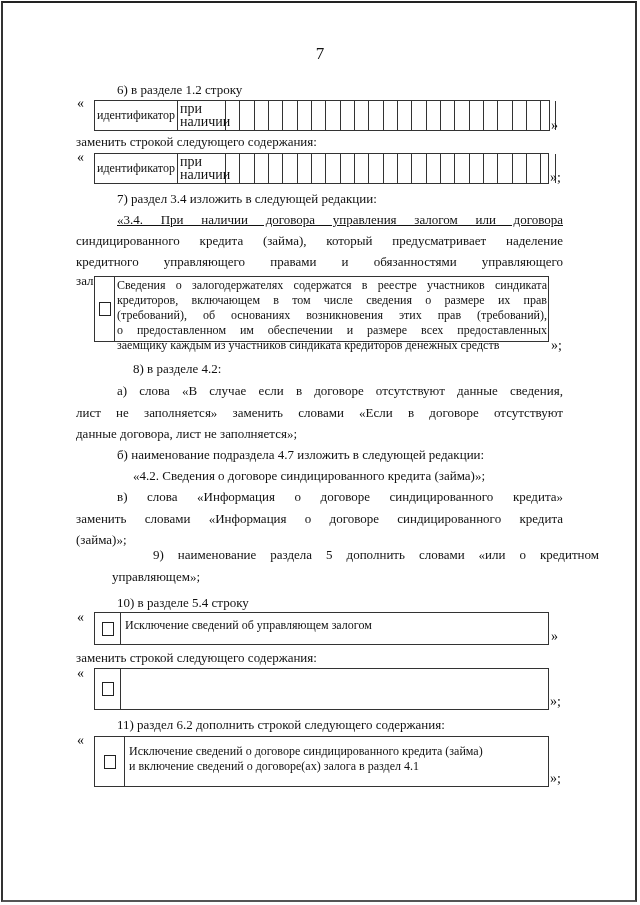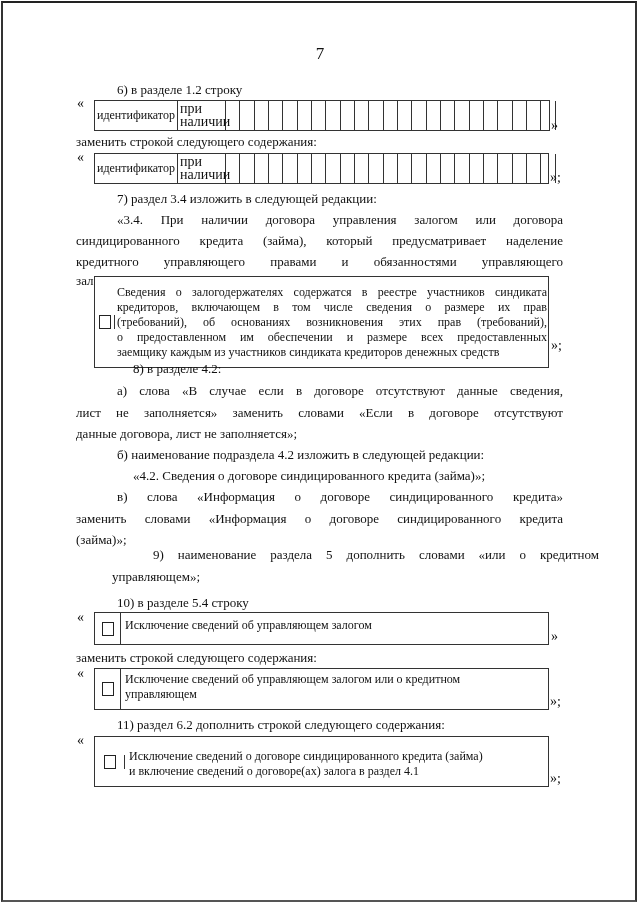--- a/index.html
+++ b/index.html
@@ -131,46 +131,46 @@
       <div class="cell" style="flex: 1 1 0px;"></div>
       <div class="cell" style="flex: 1 1 0px;"></div>
       <div class="cell" style="flex: 1 1 0px;"></div>
       <div class="cell" style="flex: 1 1 0px;"></div>
     </div>
 </div>
 <div class="abs quote-close" style="left:550px; top:170px;">»;</div>
 
 <div class="abs para" style="left:117px; top:188px;">7) раздел 3.4 изложить в следующей редакции:</div>
 <div class="abs para" style="left:76px; top:209px; width:487px;">
-  <div class="justify" style="padding-left:41px;">«3.4. При наличии договора управления залогом или договора</div>
+  <div class="justify" style="padding-left:41px;text-decoration:underline;">«3.4. При наличии договора управления залогом или договора</div>
   <div class="justify">синдицированного кредита (займа), который предусматривает наделение</div>
   <div class="justify">кредитного управляющего правами и обязанностями управляющего</div>
   <div class="lastline" style="line-height:17px;">залогом</div>
 </div>
-<div class="abs cb-table" style="left:94px; top:276px; width:455px; height:92px;align-items:center;">
+<div class="abs cb-table" style="left:94px; top:276px; width:455px; height:66px;">
   <div class="cb-col" style="width:19px;">
     <div class="cb-box"></div>
   </div>
   <div class="cb-text" style="font-size:12px; line-height:15px; padding:1px 1px 0 2px;">
     <div class="justify">Сведения о залогодержателях содержатся в реестре участников синдиката</div>
     <div class="justify">кредиторов, включающем в том числе сведения о размере их прав</div>
     <div class="justify">(требований), об основаниях возникновения этих прав (требований),</div>
     <div class="justify">о предоставленном им обеспечении и размере всех предоставленных</div>
     <div class="lastline">заемщику каждым из участников синдиката кредиторов денежных средств</div>
   </div>
 </div>
 <div class="abs quote-close" style="left:551px; top:338px;">»;</div>
 
 <div class="abs para" style="left:133px; top:358px;">8) в разделе 4.2:</div>
 <div class="abs para" style="left:76px; top:380px; width:487px; line-height:21.5px;">
   <div class="justify" style="padding-left:41px;">а) слова «В случае если в договоре отсутствуют данные сведения,</div>
   <div class="justify">лист не заполняется» заменить словами «Если в договоре отсутствуют</div>
   <div class="lastline">данные договора, лист не заполняется»;</div>
 </div>
-<div class="abs para" style="left:117px; top:444px;">б) наименование подраздела 4.2 изложить в следующей редакции:</div>
+<div class="abs para" style="left:117px; top:444px;">б) наименование подраздела 4.7 изложить в следующей редакции:</div>
 <div class="abs para" style="left:133px; top:465px;">«4.2. Сведения о договоре синдицированного кредита (займа)»;</div>
 <div class="abs para" style="left:76px; top:486px; width:487px; line-height:21.5px;">
   <div class="justify" style="padding-left:41px;">в) слова «Информация о договоре синдицированного кредита»</div>
   <div class="justify">заменить словами «Информация о договоре синдицированного кредита</div>
   <div class="lastline">(займа)»;</div>
 </div>
 
 <div class="abs para" style="left:76px; top:544px; width:487px; line-height:22px;margin-left:36px;">
   <div class="justify" style="padding-left:41px;">9) наименование раздела 5 дополнить словами «или о кредитном</div>
   <div class="lastline">управляющем»;</div>
@@ -185,30 +185,26 @@
   <div class="cb-text" style="padding-top:5px;">Исключение сведений об управляющем залогом</div>
 </div>
 <div class="abs quote-close" style="left:551px; top:629px;">»</div>
 
 <div class="abs para" style="left:76px; top:647px;">заменить строкой следующего содержания:</div>
 <div class="abs quote-open" style="left:77px; top:666px;">«</div>
 <div class="abs cb-table" style="left:94px; top:668px; width:455px; height:42px;">
   <div class="cb-col" style="width:25px;">
     <div class="cb-box"></div>
   </div>
-  <div class="cb-text" style="padding-top:3px;">
-    <div>Исключение сведений об управляющем залогом или о кредитном</div>
-    <div>управляющем</div>
-  </div>
 </div>
 <div class="abs quote-close" style="left:550px; top:694px;">»;</div>
 
 <div class="abs para" style="left:117px; top:714px;">11) раздел 6.2 дополнить строкой следующего содержания:</div>
 <div class="abs quote-open" style="left:77px; top:733px;">«</div>
-<div class="abs cb-table" style="left:94px; top:736px; width:455px; height:51px;align-items:center;">
+<div class="abs cb-table" style="left:94px; top:736px; width:455px; height:51px;">
   <div class="cb-col" style="width:29px;">
     <div class="cb-box"></div>
   </div>
   <div class="cb-text" style="padding-top:7px;">
     <div>Исключение сведений о договоре синдицированного кредита (займа)</div>
     <div>и включение сведений о договоре(ах) залога в раздел 4.1</div>
   </div>
 </div>
 <div class="abs quote-close" style="left:550px; top:771px;">»;</div>
 

